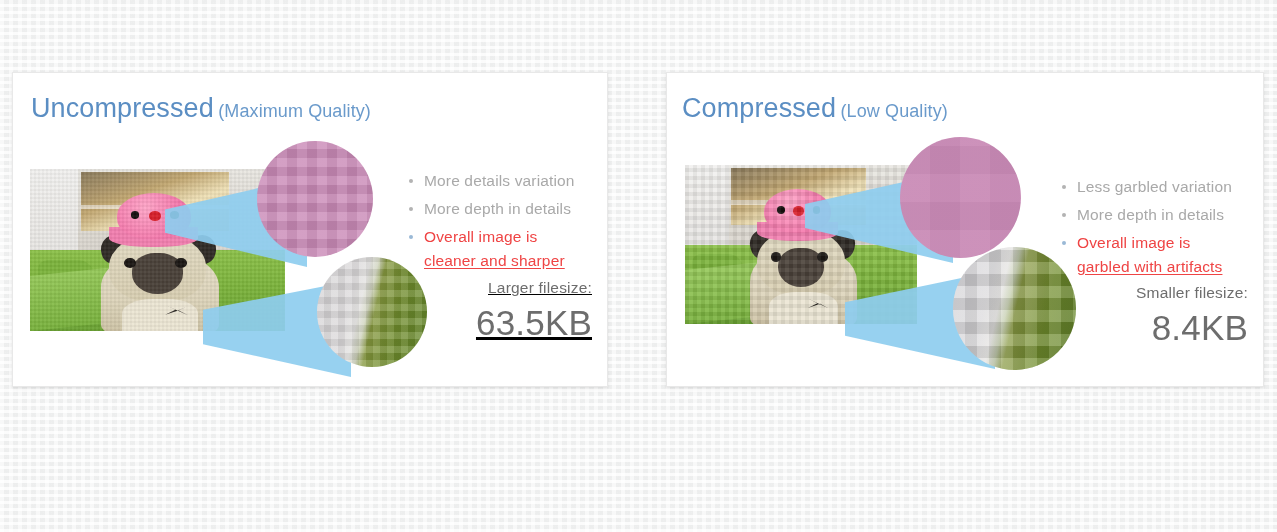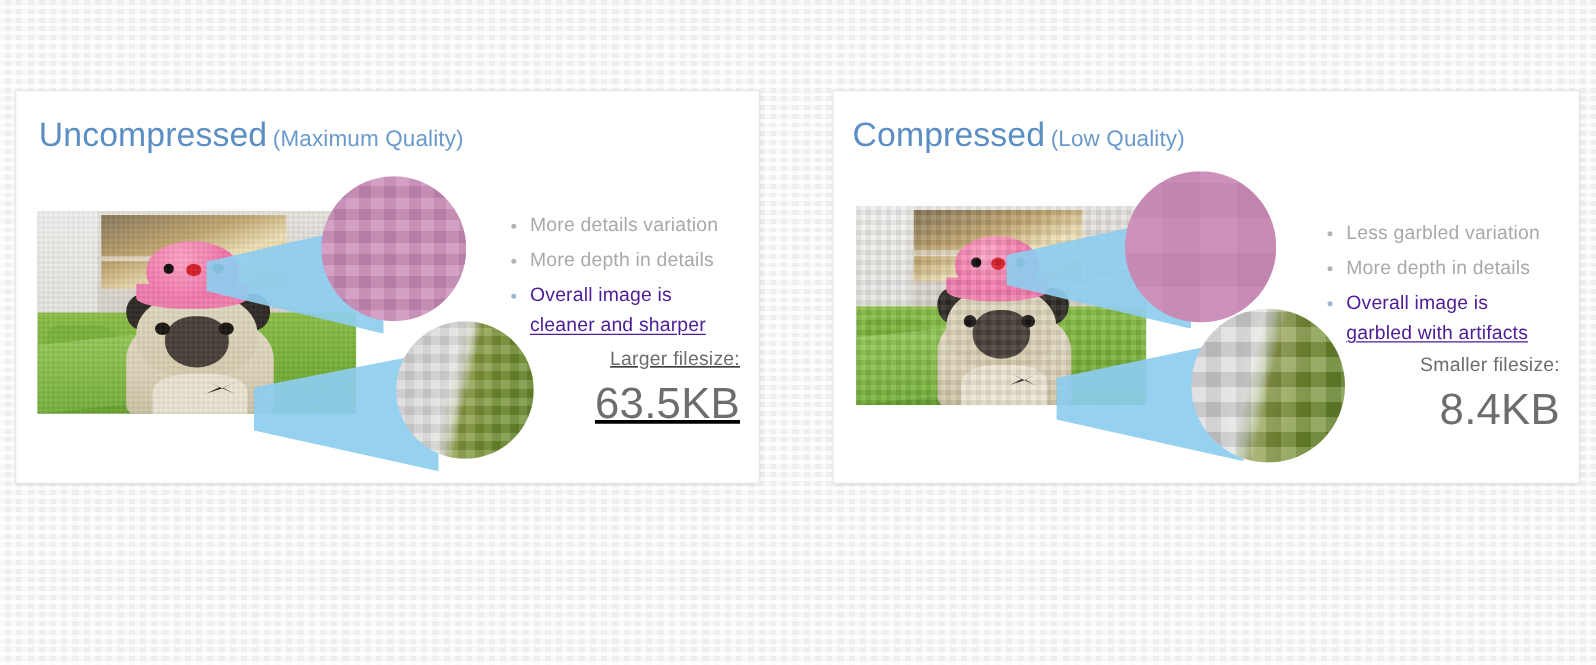--- a/index.html
+++ b/index.html
@@ -83,21 +83,21 @@
   .bullets li::before {
     content: "";
     position: absolute;
     left: 3px;
     top: 10px;
     width: 4px;
     height: 4px;
     border-radius: 50%;
     background: #b3b3b3;
   }
-  .bullets li.link-item { color: #4c1d95; }
+  .bullets li.link-item { color: #ef4444; }
   .bullets li.link-item::before { background: #9ab9d6; }
   .bullets li.link-item .underline {
     text-decoration: underline;
     text-underline-offset: 2px;
   }
 
   
   .filesize {
     position: absolute;
     text-align: right;

